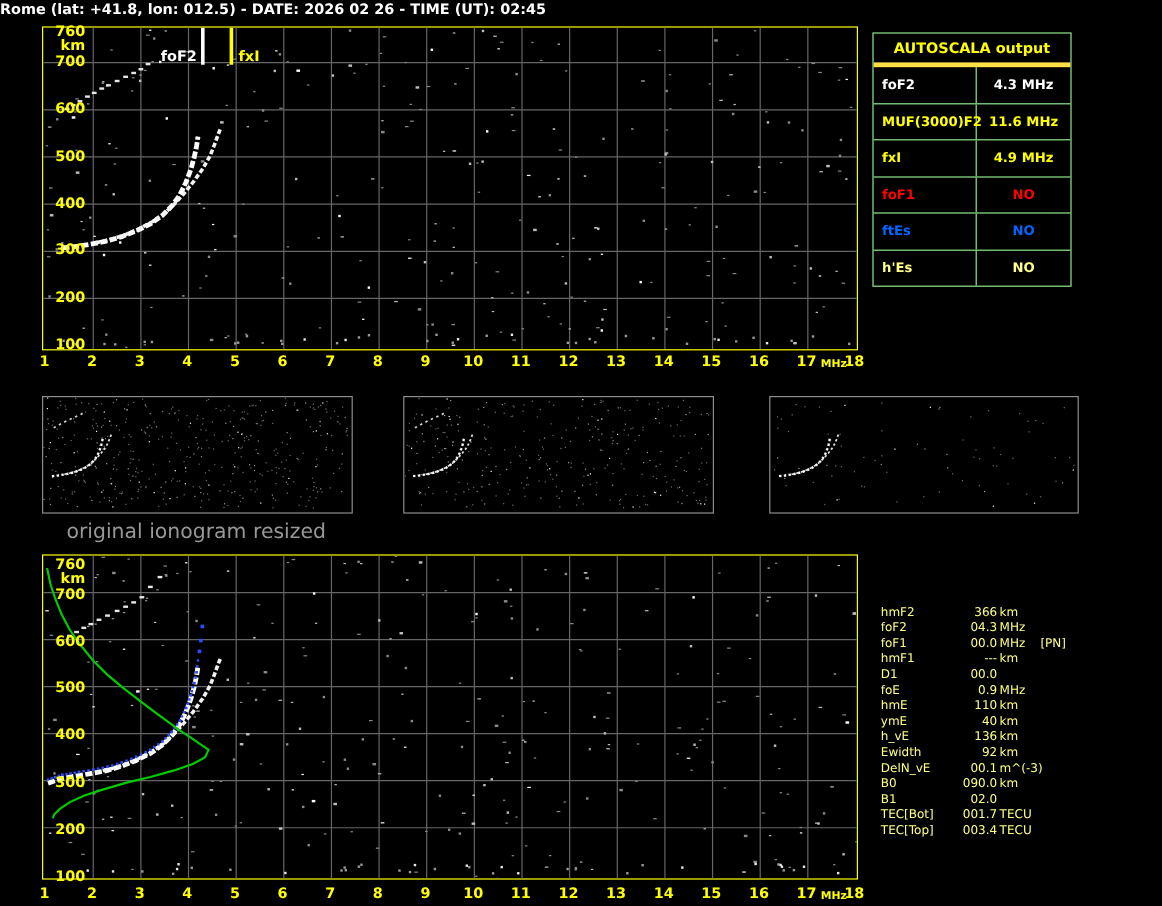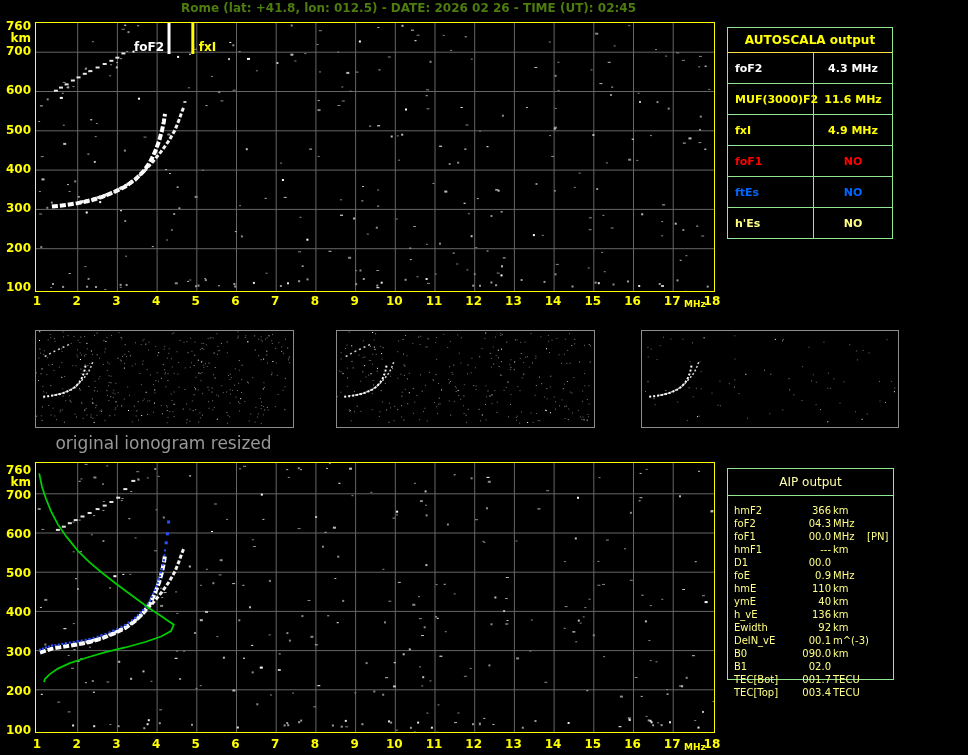--- a/index.html
+++ b/index.html
@@ -1,33 +1,33 @@
 <!DOCTYPE html>
 <html><head>
 <meta charset="utf-8">
 <style>
   html,body{margin:0;padding:0;background:#000;}
   #screen{position:relative;width:968px;height:755px;background:#000;overflow:hidden;
           font-family:"DejaVu Sans",sans-serif;}
-  .title{position:absolute;left:0;top:1px;width:636px;text-align:right;
-         color:#4d7c0f;font-size:12px;font-weight:bold;white-space:nowrap;}
+  .title{position:absolute;left:0;top:1px;width:636px;text-align:left;
+         color:#ffffff;font-size:12px;font-weight:bold;white-space:nowrap;}
   .plot{position:absolute;border:1px solid #ffff00;background:#000;}
   #top-plot{left:35px;top:22px;width:678px;height:268px;}
   #bottom-plot{left:35px;top:462px;width:678px;height:269px;}
   .ylab{position:absolute;width:30px;text-align:right;color:#ffff00;
-        font-size:12px;font-weight:bold;transform:translateY(-50%);}
+        font-size:12px;font-weight:bold;transform:translateY(-50%);padding-left:40px;}
   .xlab{position:absolute;width:22px;text-align:center;color:#ffff00;
         font-size:12px;font-weight:bold;}
   .xunit{position:absolute;color:#ffff00;font-size:9px;font-weight:bold;}
   .thumb{position:absolute;top:330px;height:96px;border:1px solid #8c8c8c;background:#000;}
   .caption{position:absolute;top:433px;color:#989898;font-size:17px;text-align:center;}
   
   .as-box{position:absolute;left:727px;top:27px;width:164px;height:210px;
           border:1px solid #8fe88f;display:flex;flex-direction:column;}
-  .as-header{height:24px;min-height:24px;border-bottom:1px solid #fde047;color:#ffff00;
+  .as-header{height:24px;min-height:24px;border-bottom:4px solid #fde047;color:#ffff00;
              font-weight:bold;font-size:12px;display:flex;align-items:center;justify-content:center;}
   .as-row{flex:1;display:flex;border-bottom:1px solid #8fe88f;}
   .as-row:last-child{border-bottom:none;}
   .as-label{width:86px;border-right:1px solid #8fe88f;display:flex;align-items:center;
             padding-left:7px;font-weight:bold;font-size:11px;box-sizing:border-box;}
   .as-value{flex:1;display:flex;align-items:center;justify-content:center;
             font-weight:bold;font-size:11px;}
   
   .aip-box{position:absolute;left:727px;top:468px;width:165px;height:210px;border:1px solid #8fe88f;}
   .aip-header{height:26px;border-bottom:1px solid #8fe88f;color:#ffffa8;font-size:12px;
@@ -1744,23 +1744,20 @@
       <div class="xlab" style="left: 462.7px; top: 737px;">12</div>
       <div class="xlab" style="left: 502.4px; top: 737px;">13</div>
       <div class="xlab" style="left: 542.1px; top: 737px;">14</div>
       <div class="xlab" style="left: 581.8px; top: 737px;">15</div>
       <div class="xlab" style="left: 621.5px; top: 737px;">16</div>
       <div class="xlab" style="left: 661.2px; top: 737px;">17</div>
       <div class="xlab" style="left: 700.9px; top: 737px;">18</div>
       <div class="xunit" style="left: 684px; top: 742px;">MHz</div>
     </div>
 
-  <div class="aip-box">
-    <div class="aip-header">AIP output</div>
-  </div>
   <div id="aip-rows">
       <div class="aip-row">
         <span class="aip-l">hmF2</span>
         <span class="aip-v">366</span>
         <span class="aip-u">km</span>
       </div>
       <div class="aip-row">
         <span class="aip-l">foF2</span>
         <span class="aip-v">04.3</span>
         <span class="aip-u">MHz</span>

